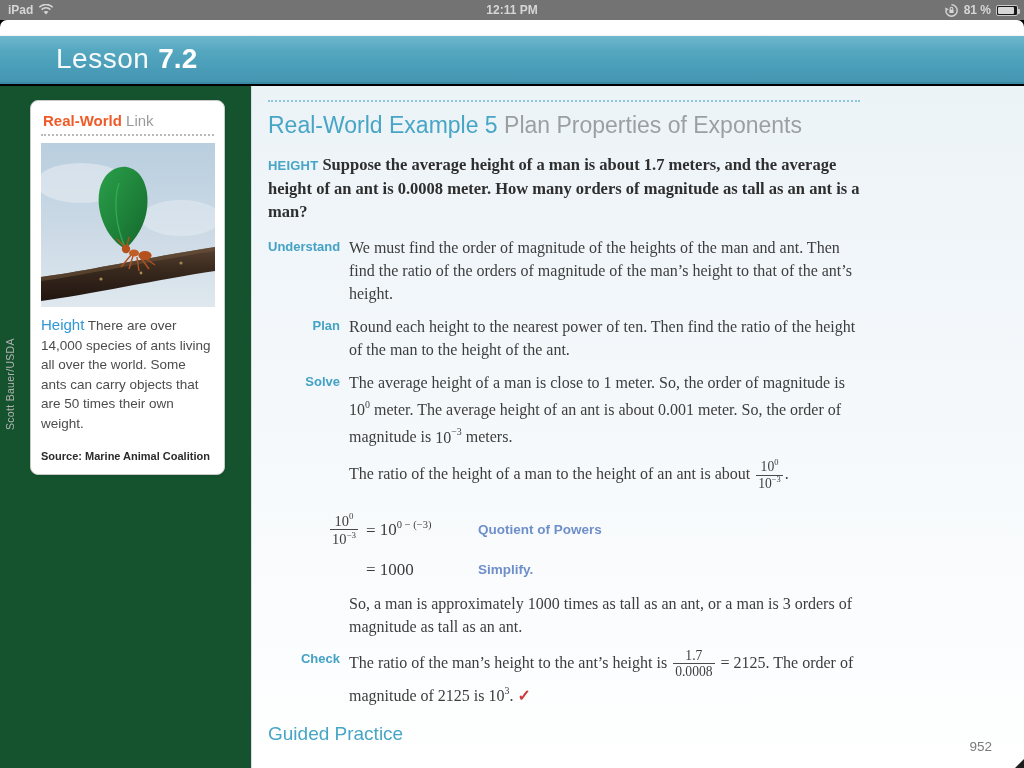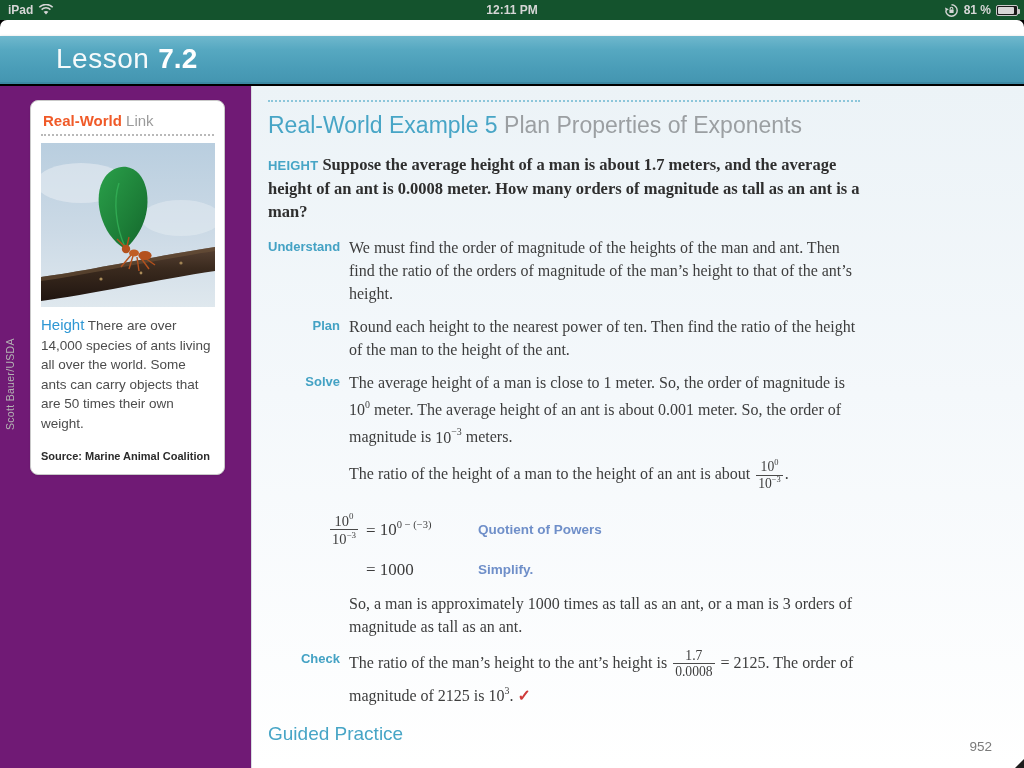--- a/index.html
+++ b/index.html
@@ -1,40 +1,40 @@
 <!DOCTYPE html>
 <html><head>
 <meta charset="utf-8">
 <style>
   * { margin:0; padding:0; box-sizing:border-box; }
   html,body { width:1024px; height:768px; overflow:hidden; background:#000; }
   .screen { position:relative; width:1024px; height:768px; font-family:"Liberation Sans",sans-serif; }
 
   
-  .status-bar { position:absolute; top:0; left:0; width:1024px; height:20px; background:#14532d;
+  .status-bar { position:absolute; top:0; left:0; width:1024px; height:20px; background:#737373;
     color:#d6d6d6; font-size:12px; font-weight:bold; display:flex; align-items:center;padding-left:28px; }
   .sb-left { position:absolute; left:8px; display:flex; align-items:center; gap:5px; }
   .sb-center { position:absolute; left:0; right:0; text-align:center; }
   .sb-right { position:absolute; right:6px; display:flex; align-items:center; gap:5px; }
   .battery-shape { position:relative; width:22px; height:11px; border:1px solid #c9c9c9; border-radius:2px; background:#1a1a1a; }
   .battery-fill { position:absolute; left:1px; top:1px; bottom:1px; width:16px; background:#d6d6d6; border-radius:1px; }
   .battery-tip { position:absolute; right:-3px; top:3px; width:2px; height:5px; background:#c9c9c9; border-radius:0 1px 1px 0; }
 
   
   .white-strip { position:absolute; top:20px; left:0; width:1024px; height:16px; background:#fff; border-radius:7px 7px 0 0; }
   .app-header { position:absolute; top:36px; left:0; width:1024px; height:48px;
     background:linear-gradient(180deg,#6fb8cd 0%,#56a8c1 30%,#4a9db8 70%,#4496b1 100%);
     border-bottom:2px solid #3c89a4; box-shadow:0 1px 3px rgba(0,0,0,.25);
     display:flex; align-items:center; padding-left:56px; color:#fff; font-size:28px; }
   .app-header .lesson-label { font-weight:normal; opacity:.95; margin-right:9px; letter-spacing:.5px; }
   .app-header .lesson-number { font-weight:bold; }
 
   
   .content { position:absolute; top:86px; left:0; width:1024px; height:682px; display:flex; }
-  .sidebar { position:relative; width:252px; height:100%; background:#701a75; border-right:1px solid #d7dde0; }
+  .sidebar { position:relative; width:252px; height:100%; background:#14532d; border-right:1px solid #d7dde0; }
   .main { position:relative; flex:1; height:100%;
     background:linear-gradient(180deg,#ecf3f7 0%,#f4f8fb 45%,#ffffff 100%); padding:14px 0 0 16px; }
   .main-inner { width:592px; }
 
   
   .credit { position:absolute; left:4px; top:344px; width:130px; color:#b3b3b3; font-size:10.5px;
     transform:rotate(-90deg); transform-origin:0 0; white-space:nowrap; letter-spacing:.3px; }
   .card { position:absolute; left:30px; top:14px; width:195px; background:#fff;
     border:1px solid #c9c9c9; border-radius:8px; padding:9px 10px 12px 10px; box-shadow:0 1px 2px rgba(0,0,0,.08); }
   .card-title { font-size:15px; margin:2px 0 5px 2px; }

